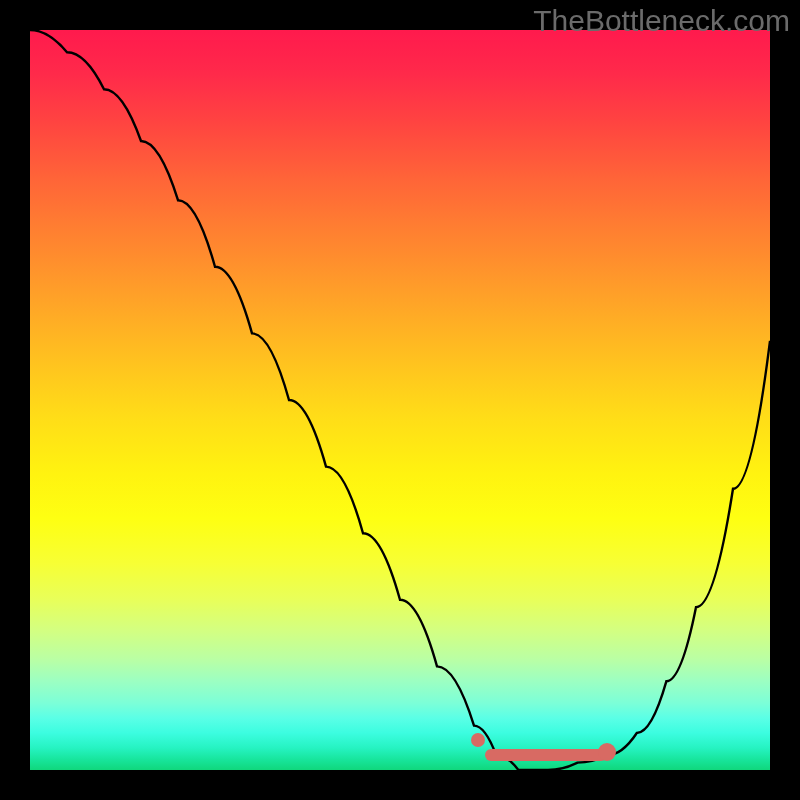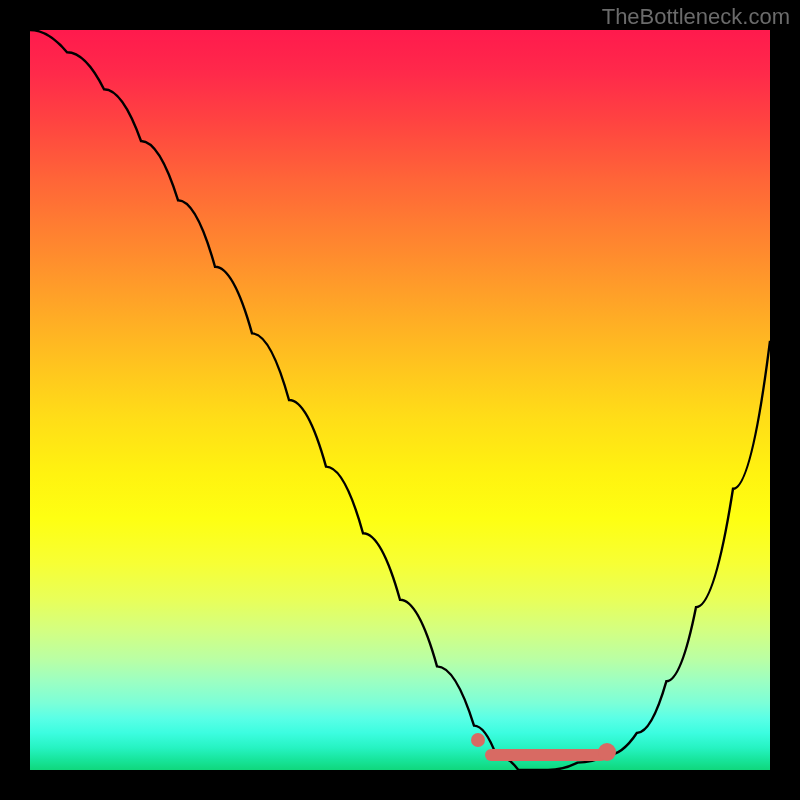--- a/index.html
+++ b/index.html
@@ -1,16 +1,16 @@
 <!DOCTYPE html>
 <html><head>
 <meta charset="utf-8">
 <style>
 body{margin:0;padding:0;width:800px;height:800px;background:#000;position:relative;font-family:Arial,sans-serif}
-.watermark{position:absolute;top:4px;right:10px;color:#6b6b6b;font-size:22px;z-index:10}
+.watermark{position:absolute;top:4px;right:10px;color:#6b6b6b;font-size:30px;z-index:10}
 .plot{position:absolute;left:30px;top:30px;width:740px;height:740px;overflow:hidden}
 .gradient{position:absolute;inset:0;background:linear-gradient(to bottom,
 #ff1a4d 0%,
 #ff2a4a 6%,
 #ff4640 13%,
 #ff6438 20%,
 #ff8330 28%,
 #ffa128 36%,
 #ffbf20 44%,
 #ffdc18 52%,

